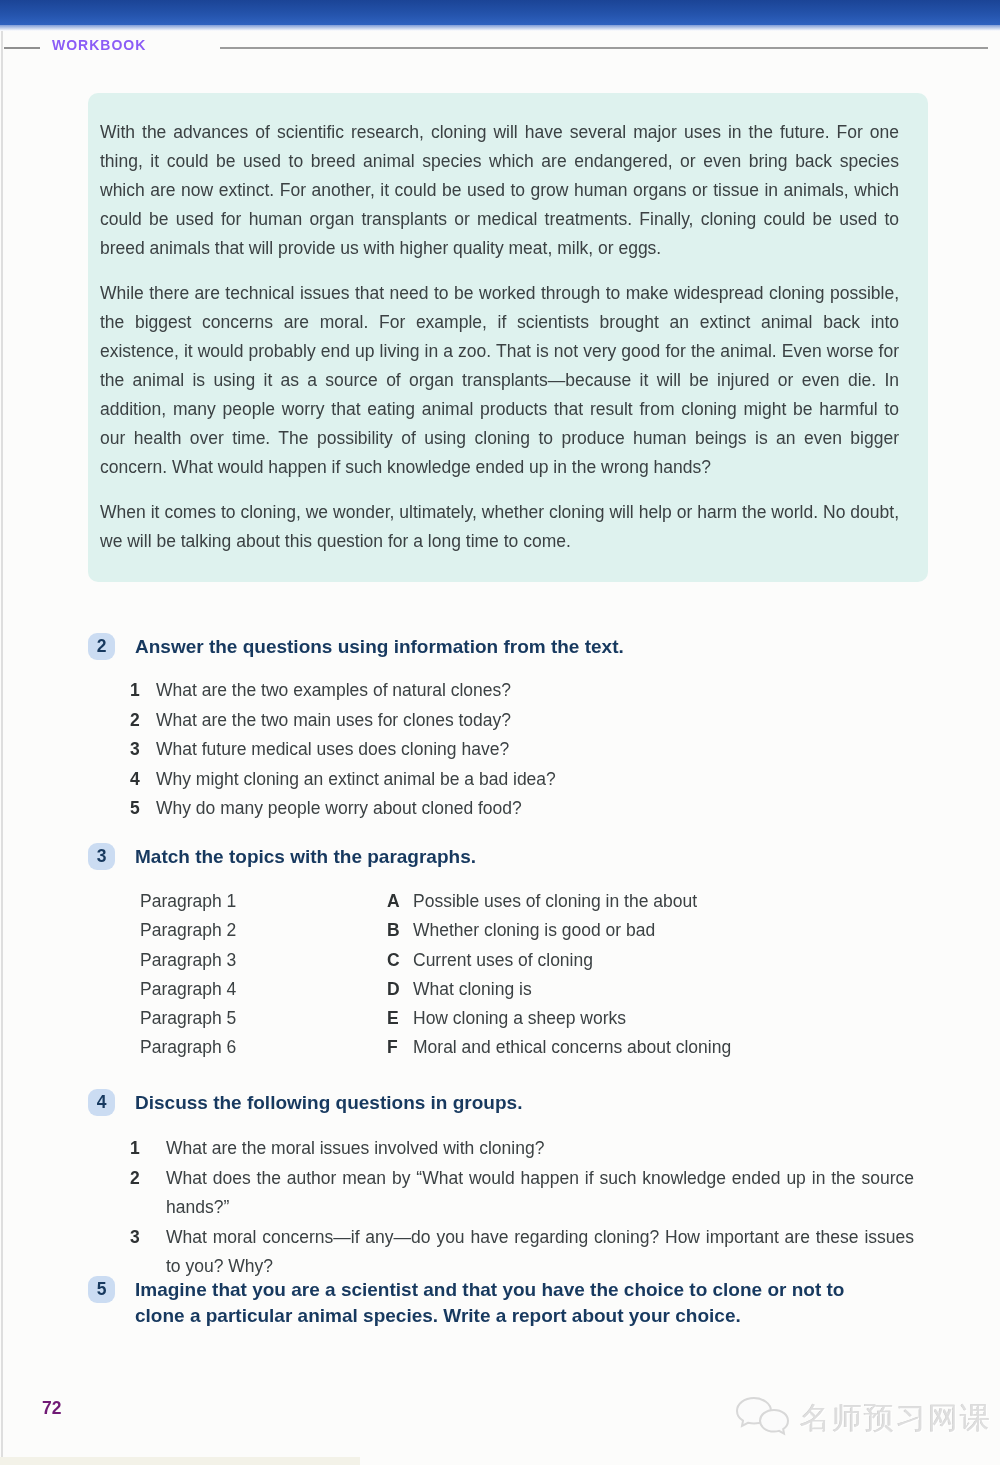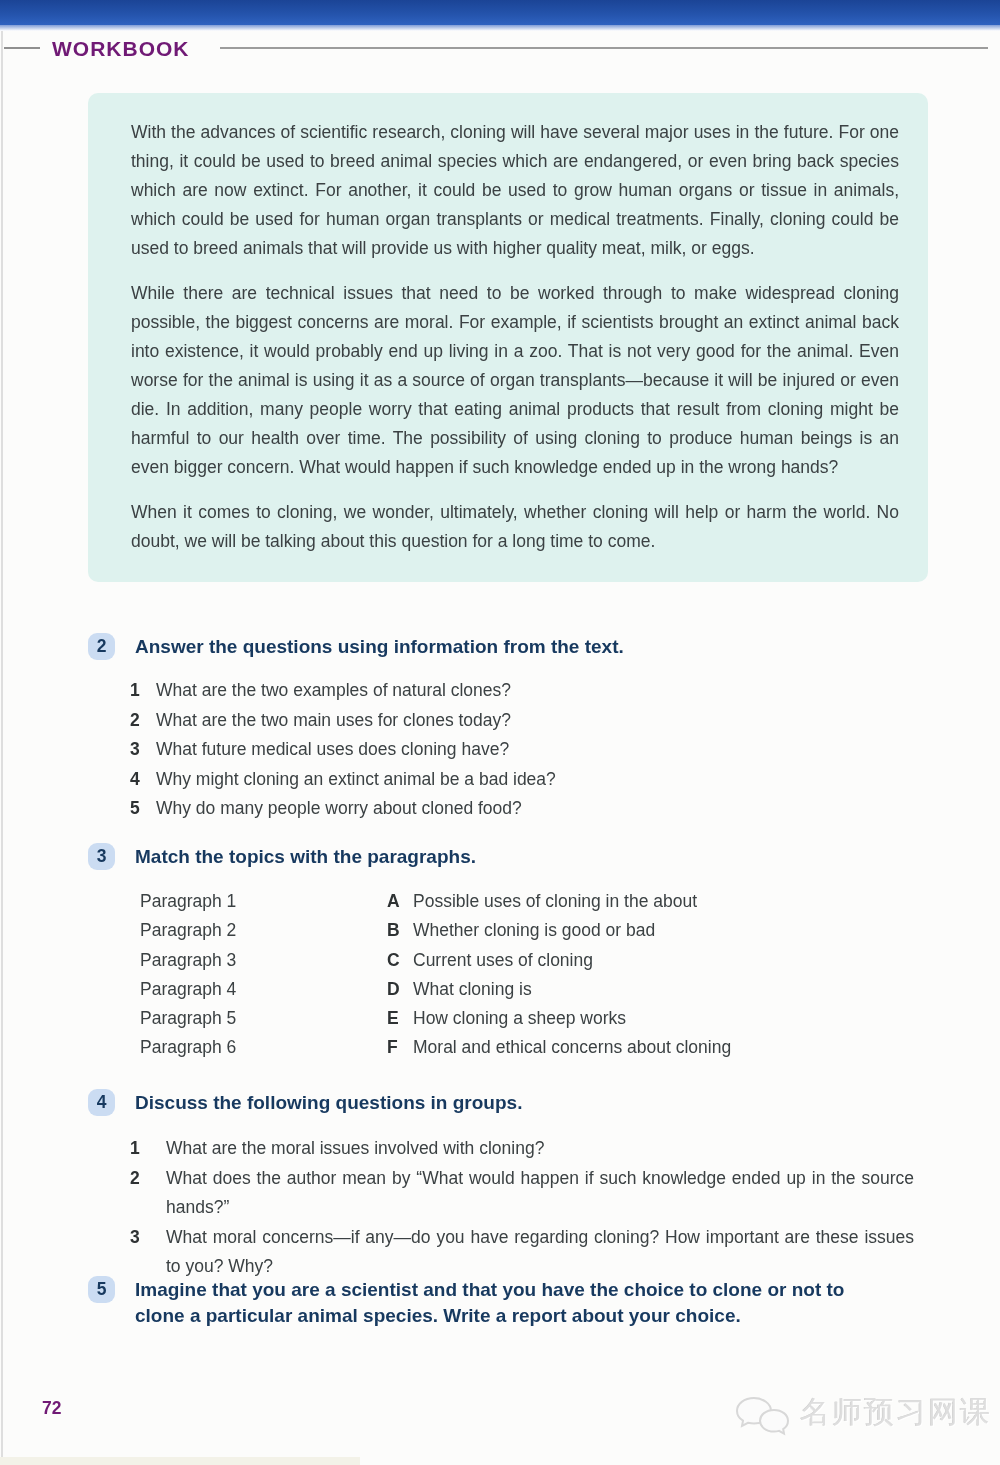--- a/index.html
+++ b/index.html
@@ -13,27 +13,27 @@
 
   
   .top-bar{position:absolute;top:0;left:0;width:100%;height:25px;
     background:linear-gradient(180deg,#1b4496 0%,#2453ab 55%,#2f62c0 100%);}
   .top-bar-fade{position:absolute;top:25px;left:0;width:100%;height:6px;
     background:linear-gradient(180deg,#7f9cd6 0%,#ffffff 100%);}
 
   
   .workbook-row{position:absolute;top:37px;left:0;width:100%;height:22px;}
   .wb-line-left{position:absolute;left:4px;top:10px;width:36px;height:2px;background:#8f8f8f;}
-  .workbook-label{position:absolute;left:52px;top:0;font-size:21px;font-weight:bold;
-    letter-spacing:1px;color:#701a75;}
+  .workbook-label{position:absolute;left:52px;top:0;font-size:14px;font-weight:bold;
+    letter-spacing:1px;color:#8b5cf6;}
   .wb-line-right{position:absolute;left:220px;right:12px;top:10px;height:1.5px;background:#9c9c9c;}
 
   
   .reading-box{position:absolute;top:93px;left:88px;width:840px;box-sizing:border-box;
-    background:#def2ee;border-radius:10px;padding:25px 29px 26px 43px;}
+    background:#def2ee;border-radius:10px;padding:25px 29px 26px 12px;}
   .rb-para{margin:0 0 16px 0;font-size:17.5px;line-height:29px;color:#3b4143;text-align:justify;}
   .rb-para:last-child{margin-bottom:0;}
 
   
   .exercise{position:absolute;left:88px;width:840px;}
   #ex2{top:633px;}
   #ex3{top:843px;}
   #ex4{top:1089px;}
   #ex5{top:1276px;}
   .ex-header{display:flex;align-items:flex-start;}
@@ -50,21 +50,21 @@
   #ex4 .q-num{flex:0 0 36px;}
   #ex4 .q-text{max-width:748px;text-align:justify;}
 
   .m-list{margin:17px 0 0 52px;}
   .m-row{display:flex;font-size:17.5px;line-height:29.3px;color:#3b4143;}
   .m-left{flex:0 0 247px;}
   .m-letter{font-weight:bold;color:#2e3233;flex:0 0 26px;}
 
   
   .page-number{position:absolute;left:42px;top:1398px;font-size:17.5px;font-weight:bold;color:#701a75;}
-  .watermark{position:absolute;top:1392px;right:8px;display:flex;align-items:flex-start;}
+  .watermark{position:absolute;top:1392px;right:8px;display:flex;align-items:center;}
   .wm-logo{margin-right:8px;opacity:.85;}
   .watermark-text{font-size:30px;color:#dedede;letter-spacing:2px;
     text-shadow:1px 1px 0 #ffffff,-0.5px -0.5px 0 #c9c9c9;}
   .bottom-smudge{position:absolute;bottom:0;left:0;width:360px;height:8px;background:#f3f2e8;}
 </style>
 </head>
 <body>
 
 <div class="page-edge"></div>
 <div class="top-bar"></div>

